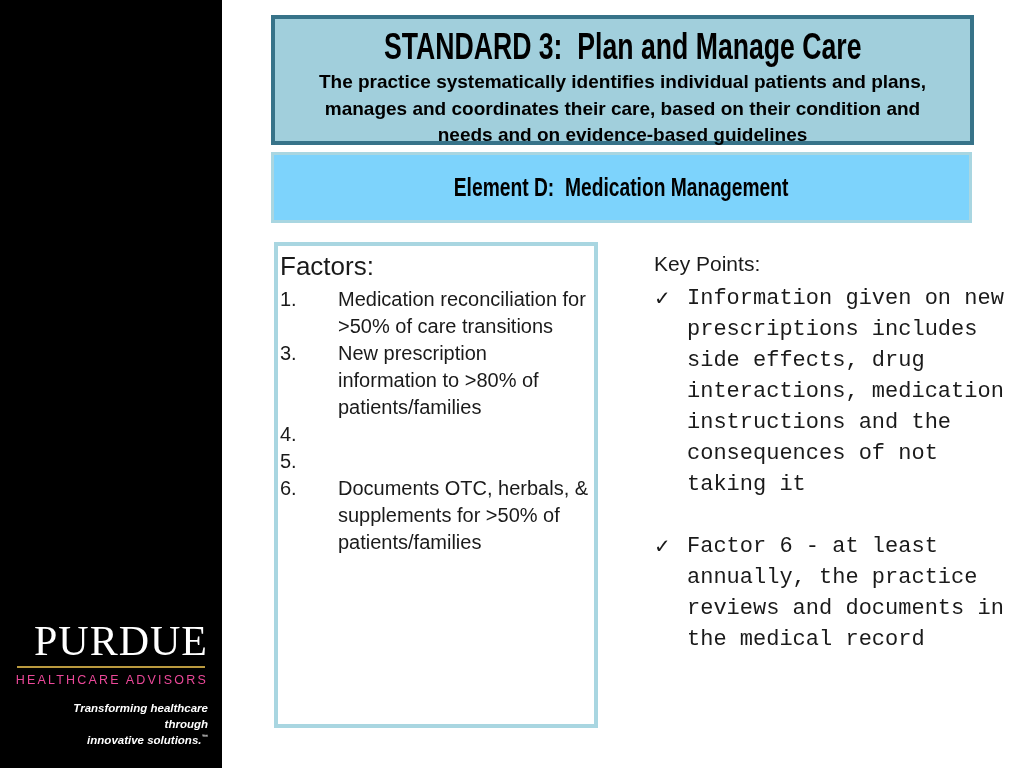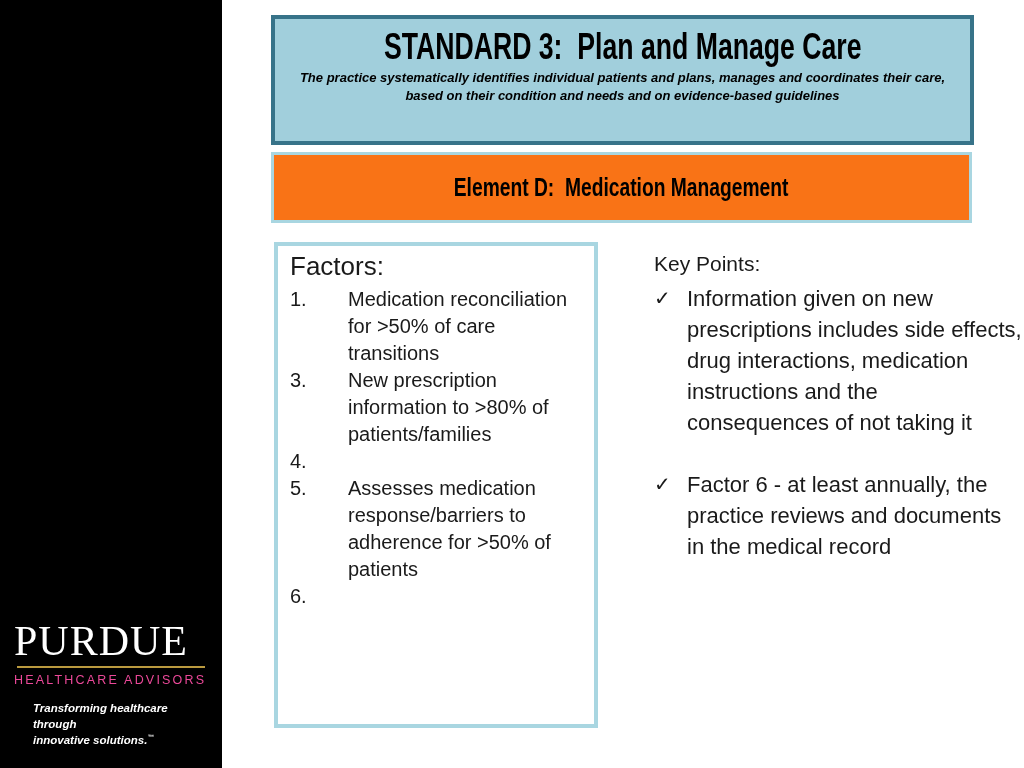--- a/index.html
+++ b/index.html
@@ -3,21 +3,21 @@
 <meta charset="utf-8">
 <style>
   html,body { margin:0; padding:0; background:#ffffff; }
   .slide {
     position:relative; width:1024px; height:768px; background:#ffffff;
     font-family:"Liberation Sans", sans-serif; color:#111111; overflow:hidden;
   }
 
   
   .sidebar { position:absolute; left:0; top:0; width:222px; height:768px; background:#000000; }
-  .logo { position:absolute; left:14px; bottom:20px; width:194px; text-align:left; }
+  .logo { position:absolute; left:14px; bottom:20px; width:194px; text-align:right; }
   .logo-brand {
     font-family:"Liberation Serif", serif; color:#ffffff; font-size:42px;
     line-height:1; letter-spacing:1px; white-space:nowrap;
   }
   .gold-rule { height:2px; background:#BA9A3F; margin:4px 3px 5px 3px; }
   .logo-division {
     color:#ec4899; font-size:12.5px; letter-spacing:2.2px; white-space:nowrap;
   }
   .logo-tagline {
     margin-top:13px; color:#ffffff; font-style:italic; font-weight:bold;
@@ -31,51 +31,51 @@
     background:#A1CFDC; border:4px solid #377389; box-sizing:border-box;
     text-align:center;
   }
   .condensed {
     display:inline-block; transform:scaleX(0.74); transform-origin:50% 50%;
     white-space:pre; font-weight:bold; color:#000000;
   }
   .title-row { margin-top:7px; }
   .title-text { font-size:36px; }
   .subtitle {
-    font-size:13px; font-weight:bold; font-style:italic; color:#000000;
+    font-size:19px; font-weight:bold; color:#000000;
     line-height:1.4; width:655px; margin:1px auto 0 auto;
   }
 
   
   .element-box {
     position:absolute; left:271px; top:152px; width:701px; height:71px;
-    background:#f97316; border:3px solid #A9D6E1; box-sizing:border-box;
+    background:#7dd3fc; border:3px solid #A9D6E1; box-sizing:border-box;
     display:flex; align-items:center; justify-content:center;
   }
   .element-text { font-size:26px; }
 
   
   .factors-box {
     position:absolute; left:274px; top:242px; width:324px; height:486px;
     background:#ffffff; border:4px solid #A9D6E1; box-sizing:border-box;
-    padding:5px 4px 0 12px;
+    padding:5px 4px 0 2px;
   }
   .factors-heading { font-size:26px; color:#1a1a1a; margin-bottom:4px; }
   .factors-list { margin:0; padding:0; list-style:none; font-size:20px; line-height:27px; color:#1a1a1a; }
   .factor-item { display:flex; }
   .factor-num { flex:0 0 58px; width:58px; }
   .factor-text { flex:1; }
 
   
   .keypoints { position:absolute; left:654px; top:252px; width:368px; color:#1a1a1a; }
   .kp-heading { font-size:21px; margin-bottom:7px; }
   .kp-item { display:flex; font-size:22px; line-height:31px; }
   .kp-item + .kp-item { margin-top:31px; }
   .check { flex:0 0 33px; width:33px; font-size:20px; }
-  .kp-text { flex:1; }
+  .kp-text { flex:1;font-family:Liberation Mono, monospace; }
 </style>
 </head>
 <body>
 
 <div class="slide">
 
   <div class="sidebar">
     <div class="logo">
       <div class="logo-brand">PURDUE</div>
       <div class="gold-rule"></div>
@@ -107,24 +107,24 @@
       </li>
       <li class="factor-item">
         <span class="factor-num">3.</span>
         <span class="factor-text">New prescription information to &gt;80% of patients/families</span>
       </li>
       <li class="factor-item">
         <span class="factor-num">4.</span>
       </li>
       <li class="factor-item">
         <span class="factor-num">5.</span>
-        <span class="factor-text">Assesses medication response/barriers to adherence for &gt;50% of patients</span>
       </li>
       <li class="factor-item">
         <span class="factor-num">6.</span>
+        <span class="factor-text">Documents OTC, herbals, &amp; supplements for &gt;50% of patients/families</span>
       </li>
     </ol>
   </div>
 
   <div class="keypoints">
     <div class="kp-heading">Key Points:</div>
     <div class="kp-item">
       <span class="check">✓</span>
       <span class="kp-text">Information given on new prescriptions includes side effects, drug interactions, medication instructions and the consequences of not taking it</span>
     </div>

